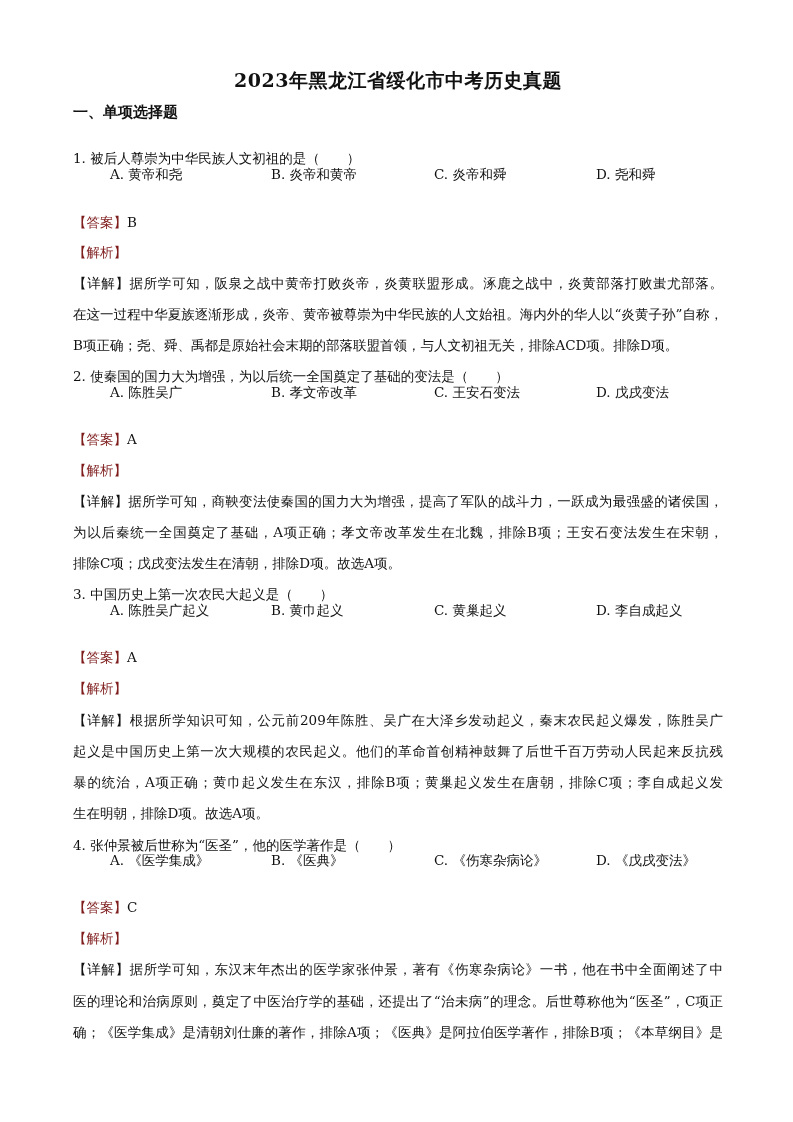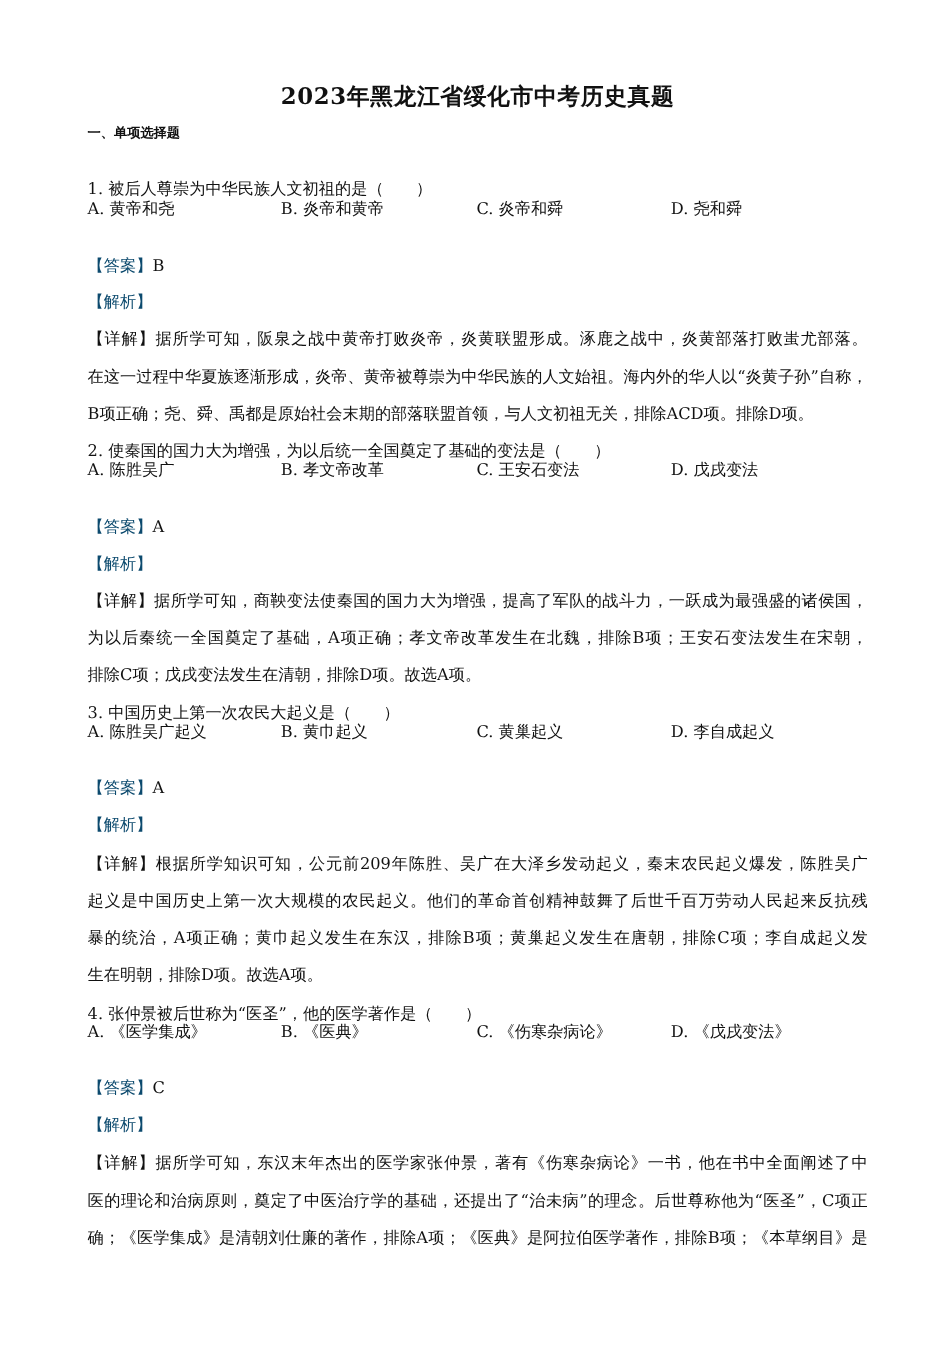--- a/index.html
+++ b/index.html
@@ -1,26 +1,26 @@
 <!DOCTYPE html>
 <html><head>
 <meta charset="utf-8">
 <style>
   html, body { margin: 0; padding: 0; background: #ffffff; }
   body { width: 793px; height: 1122px; position: relative; overflow: hidden;
          font-family: "DejaVu Serif", "Liberation Serif", serif; color: #111; }
   .page { position: absolute; left: 73px; top: 0; width: 650px; }
   .title { position: absolute; left: 0; width: 650px; top: 68px; text-align: center;
            font-size: 19px; font-weight: bold; letter-spacing: 0.5px; }
-  .section { position: absolute; left: 0; top: 103px; font-size: 11px; font-weight: bold; }
+  .section { position: absolute; left: 0; top: 103px; font-size: 15px; font-weight: bold; }
   .line { position: absolute; left: 0; width: 650px; font-size: 13.5px; line-height: 20px;
           white-space: nowrap; overflow: hidden; margin-top: 16px; }
   .just { text-align: justify; text-align-last: justify; }
-  .opt { position: absolute; font-size: 13.5px; line-height: 20px; white-space: nowrap; }
-  .blue { color: #0c4a6e; }
+  .opt { position: absolute; font-size: 13.5px; line-height: 20px; white-space: nowrap; margin-left: 37px; }
+  .blue { color: #7f1d1d; }
 </style>
 </head>
 <body>
 
 <div class="page">
   <div class="title">2023年黑龙江省绥化市中考历史真题</div>
   <div class="section">一、单项选择题</div>
 
   <div class="line" style="top:132px">1. 被后人尊崇为中华民族人文初祖的是（　　）</div>
   <div class="opt" style="left:0;top:164px">A. 黄帝和尧</div>

